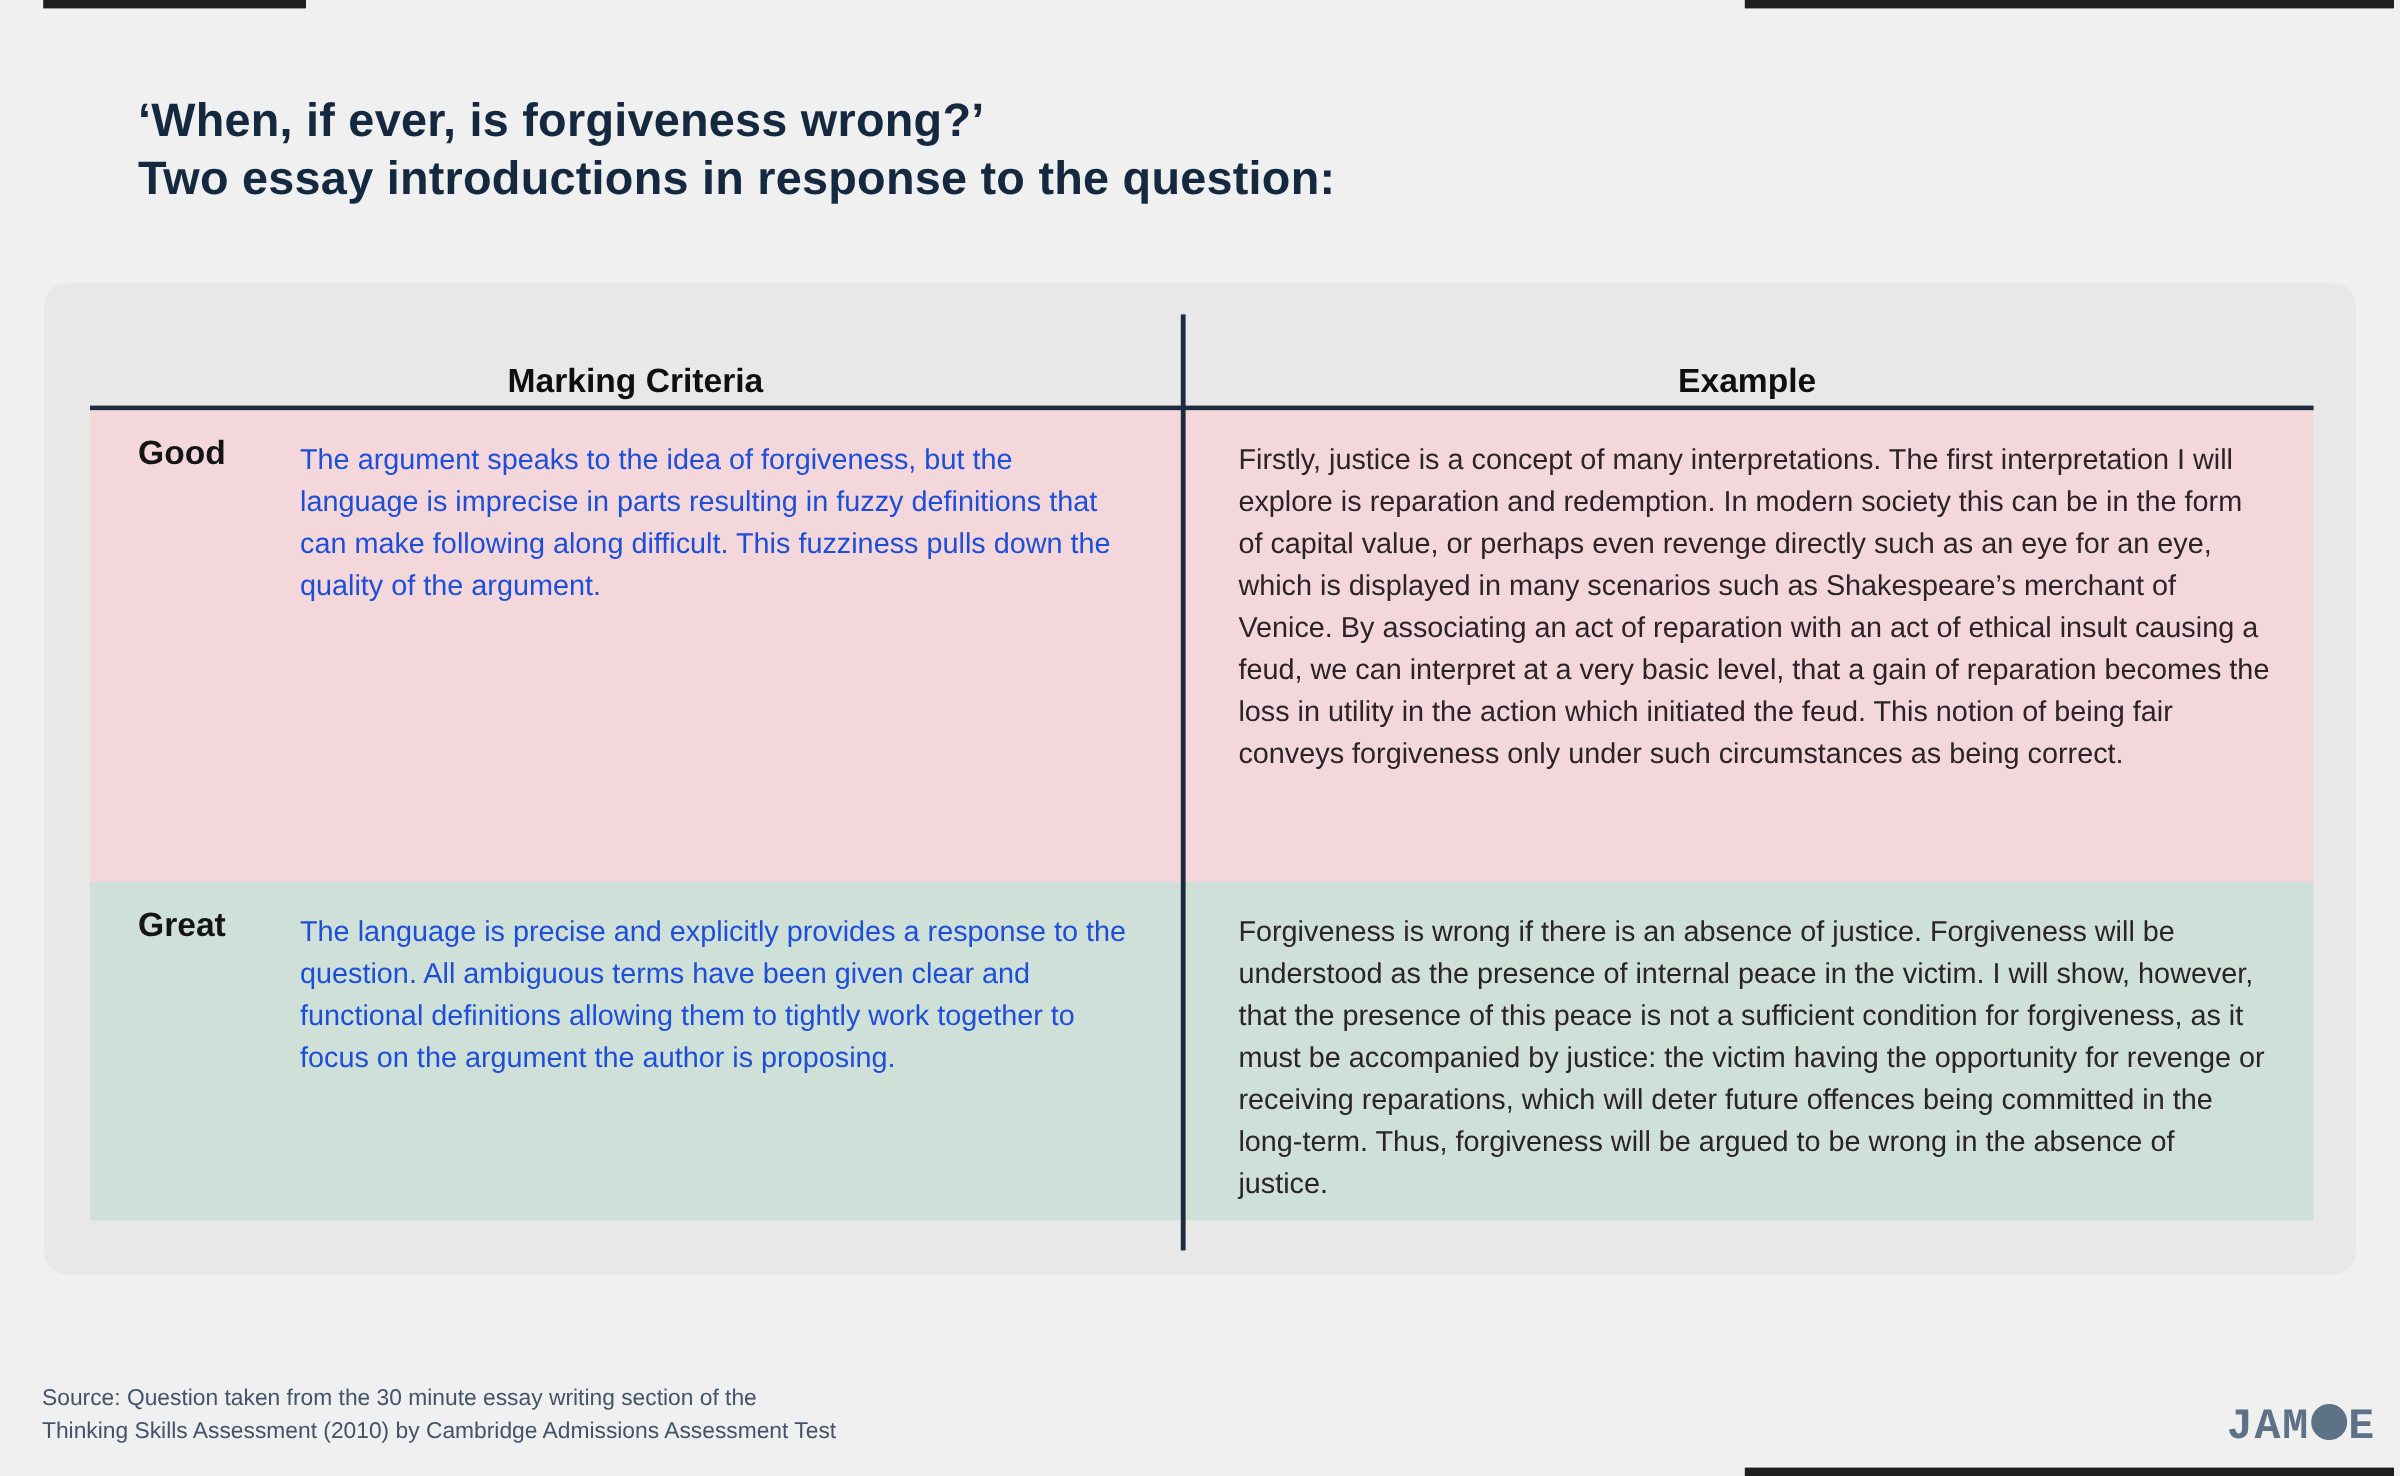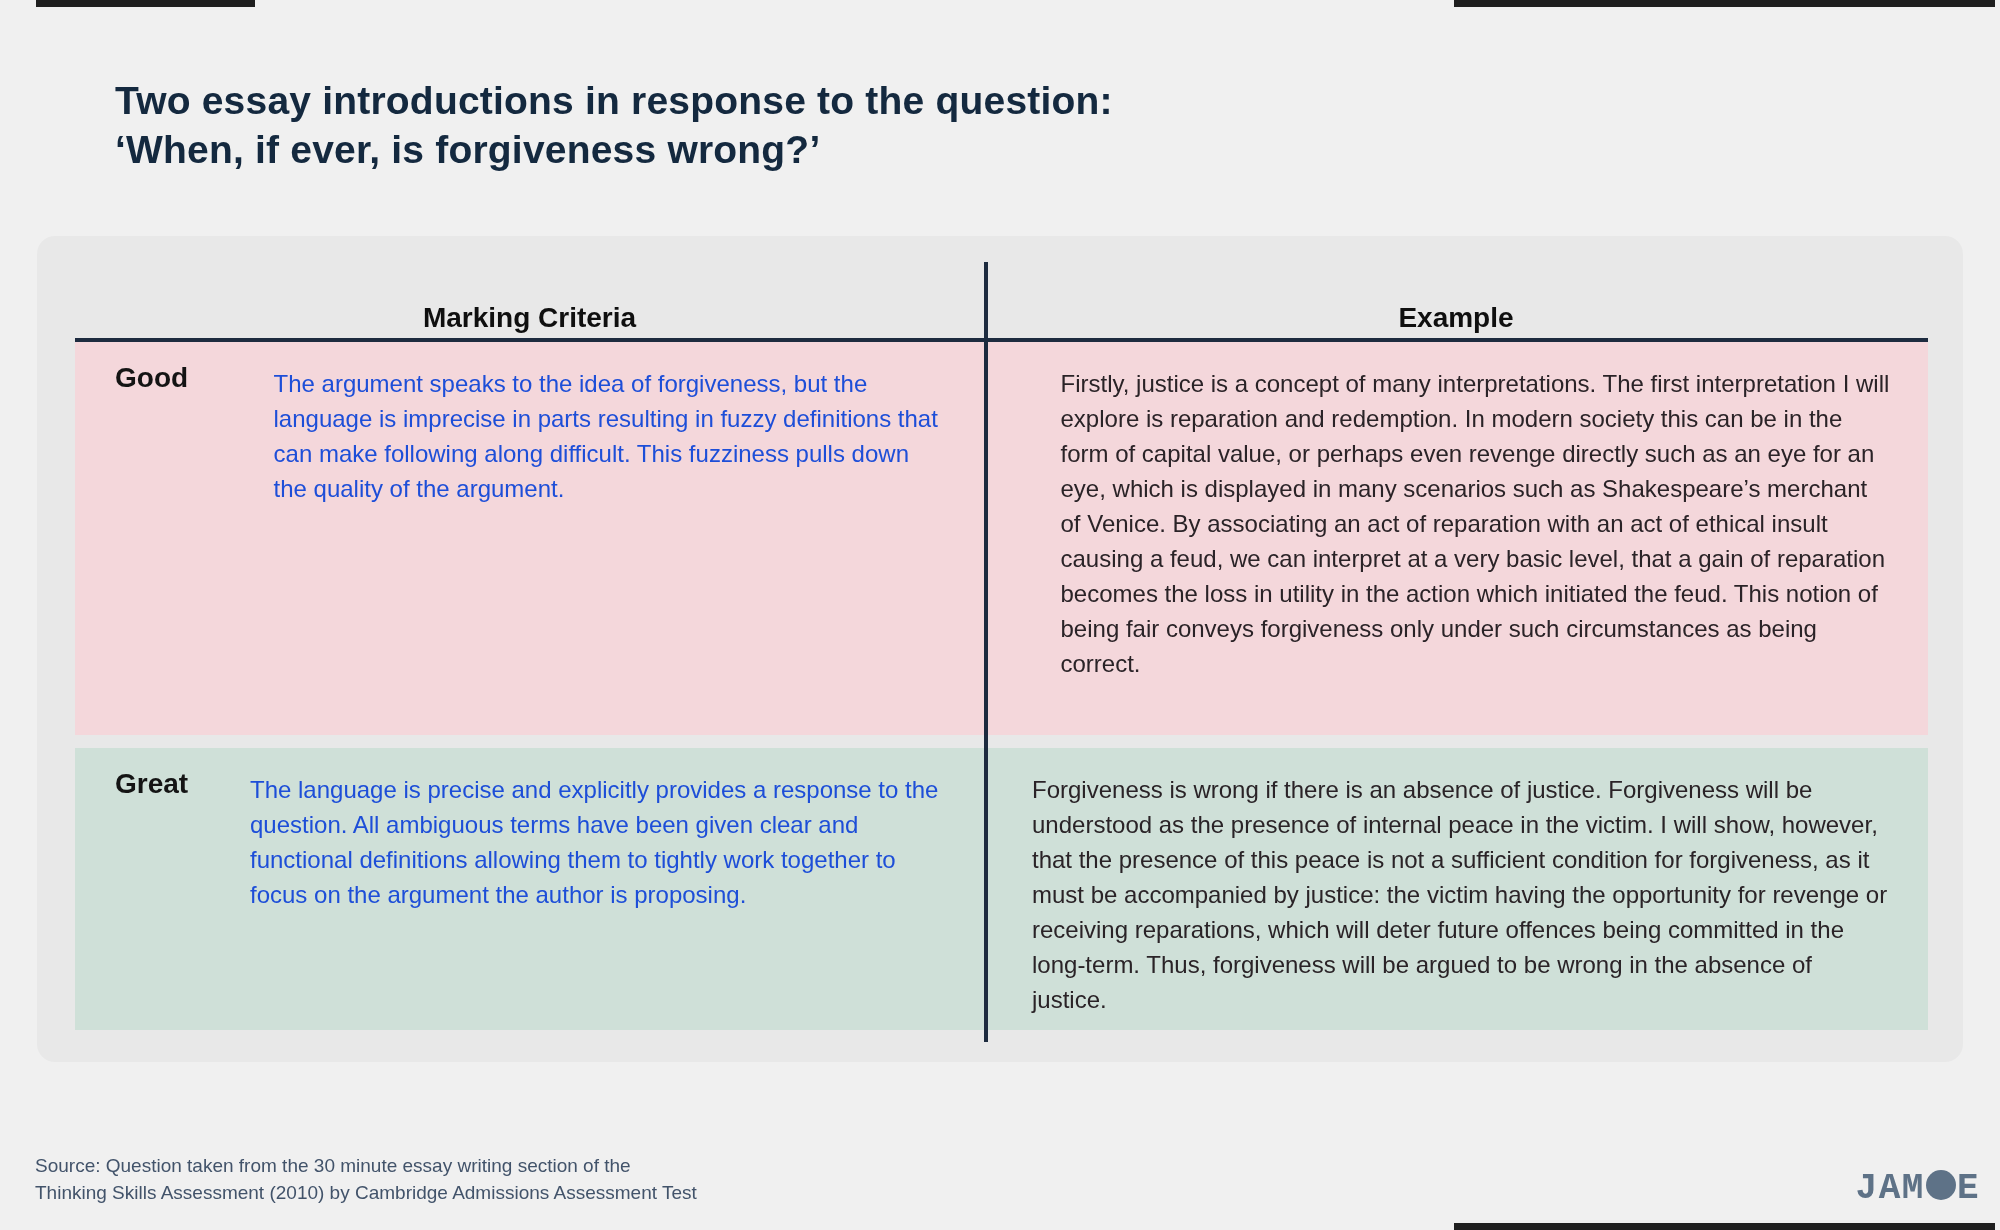--- a/index.html
+++ b/index.html
@@ -41,22 +41,22 @@
   .th-example  { width: 944px; }
 
   .head-rule { margin-left: 38px; width: 1853px; height: 4px; background: #1d2b3f; }
 
   .v-divider {
     position: absolute; left: 947px; top: 26px;
     width: 4px; height: 780px; background: #1d2b3f;
   }
 
   .row { display: flex; margin-left: 38px; width: 1853px; box-sizing: border-box; }
-  .row-good  { height: 393px; gap: 28px; }
-  .row-great { height: 282px; margin-top: 13px; }
+  .row-good  { height: 393px; }
+  .row-great { height: 282px; }
 
   .cell-label {
     width: 175px; box-sizing: border-box;
     padding: 20px 0 0 40px;
     font-size: 28px; font-weight: 700; color: #141414;
   }
   .cell-criteria {
     width: 734px; box-sizing: border-box;
     padding: 24px 40px 16px 0;
     font-size: 24px; line-height: 35px; color: #1d4ed8;
@@ -85,22 +85,22 @@
   }
 </style>
 </head>
 <body>
 
 <div class="edge-strip edge-tl"></div>
 <div class="edge-strip edge-tr"></div>
 <div class="edge-strip edge-br"></div>
 
 <header class="page-title">
+  <div>‘When, if ever, is forgiveness wrong?’</div>
   <div>Two essay introductions in response to the question:</div>
-  <div>‘When, if ever, is forgiveness wrong?’</div>
 </header>
 
 <section class="card">
   <div class="table-head">
     <div class="th th-criteria">Marking Criteria</div>
     <div class="th th-example">Example</div>
   </div>
 
   <div class="head-rule"></div>
   <div class="v-divider"></div>

